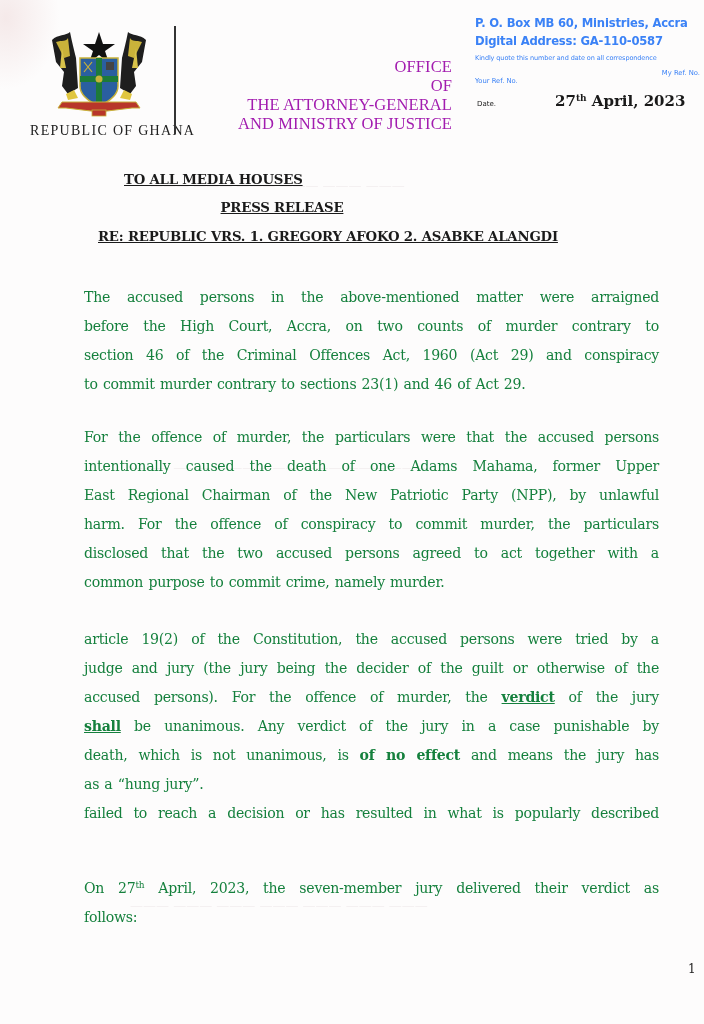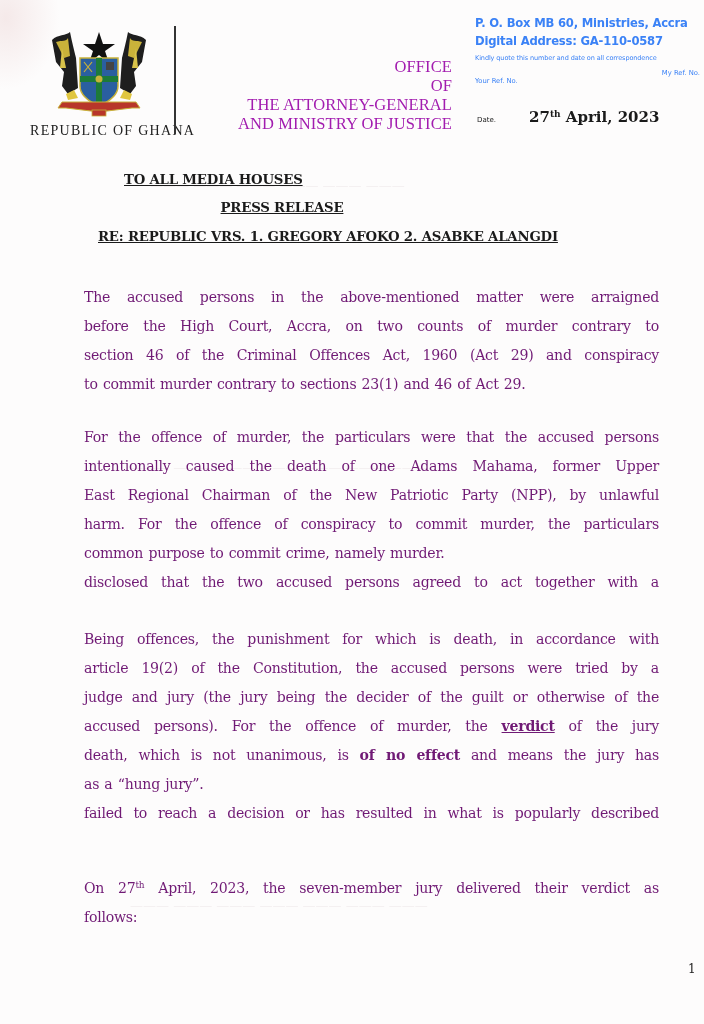--- a/index.html
+++ b/index.html
@@ -35,21 +35,21 @@
     .office div { white-space: nowrap; }
 
     .addr {
       position: absolute; left: 475px; top: 14px; width: 225px;
       font-family: "DejaVu Sans", sans-serif; color: #3b82f6;
     }
     .addr .l1, .addr .l2 { font-size: 11.6px; font-weight: bold; line-height: 18px; white-space: nowrap; letter-spacing: -0.2px; }
     .addr .kindly { font-size: 6.5px; margin-top: 4px; white-space: nowrap; letter-spacing: -0.1px; }
     .addr .ref { font-size: 6.8px; margin-top: 7px; white-space: nowrap; text-align: right; }
     .addr .ref2 { font-size: 6.8px; white-space: nowrap; }
-    .date-row { position: absolute; left: 477px; top: 108px; width: 220px; display: flex; align-items: baseline; }
+    .date-row { position: absolute; left: 477px; top: 92px; width: 220px; display: flex; align-items: baseline; gap: 26px; }
     .date-label { font-family: "DejaVu Sans", sans-serif; font-size: 7px; width: 52px; }
     .date-val { font-family: "DejaVu Serif", serif; font-weight: bold; font-size: 15px; white-space: nowrap; }
     .date-val sup { font-size: 9px; vertical-align: 5px; }
 
     
     .h-to {
       position: absolute; left: 85px; top: 172px;
       font-family: "DejaVu Serif", serif; font-weight: bold; font-size: 13.3px;
       text-decoration: underline; white-space: nowrap; letter-spacing: -0.2px; margin-left: 39px;
     }
@@ -62,21 +62,21 @@
     .h-re {
       position: absolute; left: 98px; top: 229px;
       font-family: "DejaVu Serif", serif; font-weight: bold; font-size: 13.3px;
       text-decoration: underline; white-space: nowrap; letter-spacing: -0.2px;
     }
 
     
     .para {
       position: absolute; left: 84px; width: 575px;
       font-family: "DejaVu Serif", serif; font-size: 14.1px; line-height: 29px;
-      color: #701a75; text-align: justify; text-align-last: left;
+      color: #15803d; text-align: justify; text-align-last: left;
       letter-spacing: -0.25px; word-spacing: 1px;
     }
     .para .line { display: block; text-align: justify; text-align-last: justify; white-space: nowrap; }
     .para .line.last { text-align-last: left; }
     .p1 { top: 283px; }
     .p2 { top: 423px; }
     .p3 { top: 625px; }
     .p4 { top: 874px; }
 
     .bu { font-weight: bold; text-decoration: underline; }
@@ -161,29 +161,29 @@
     <span class="line">before the High Court, Accra, on two counts of murder contrary to</span>
     <span class="line">section 46 of the Criminal Offences Act, 1960 (Act 29) and conspiracy</span>
     <span class="line last">to commit murder contrary to sections 23(1) and 46 of Act 29.</span>
   </div>
 
   <div class="para p2">
     <span class="line">For the offence of murder, the particulars were that the accused persons</span>
     <span class="line">intentionally caused the death of one Adams Mahama, former Upper</span>
     <span class="line">East Regional Chairman of the New Patriotic Party (NPP), by unlawful</span>
     <span class="line">harm. For the offence of conspiracy to commit murder, the particulars</span>
+    <span class="line">disclosed that the two accused persons agreed to act together with a</span>
     <span class="line last">common purpose to commit crime, namely murder.</span>
-    <span class="line">disclosed that the two accused persons agreed to act together with a</span>
   </div>
 
   <div class="para p3">
-    <span class="line">Being offences, the punishment for which is death, in accordance with</span>
     <span class="line">article 19(2) of the Constitution, the accused persons were tried by a</span>
     <span class="line">judge and jury (the jury being the decider of the guilt or otherwise of the</span>
     <span class="line"><span>accused persons). For the offence of murder, the </span><span class="bu">verdict</span><span> of the jury</span></span>
+    <span class="line"><span class="bu">shall</span><span> be unanimous. Any verdict of the jury in a case punishable by</span></span>
     <span class="line"><span>death, which is not unanimous, is </span><span class="b">of no effect</span><span> and means the jury has</span></span>
     <span class="line last">as a “hung jury”.</span>
     <span class="line">failed to reach a decision or has resulted in what is popularly described</span>
   </div>
 
   <div class="para p4">
     <span class="line"><span>On 27</span><sup>th</sup><span> April, 2023, the seven-member jury delivered their verdict as</span></span>
     <span class="line last">follows:</span>
   </div>
 

